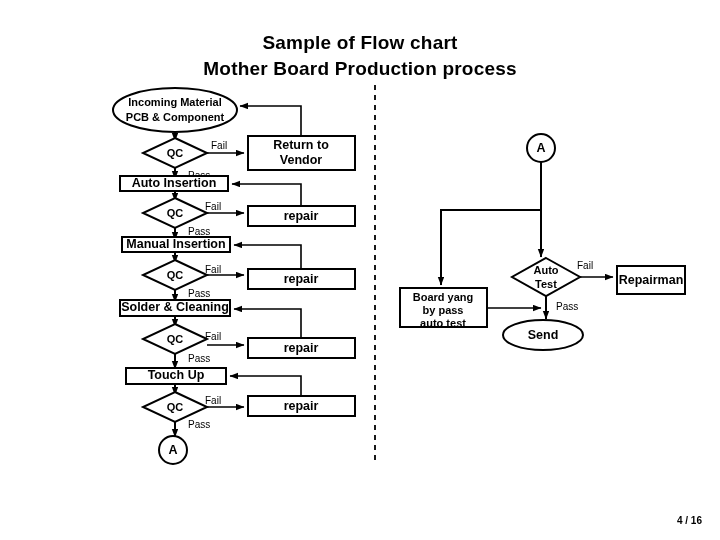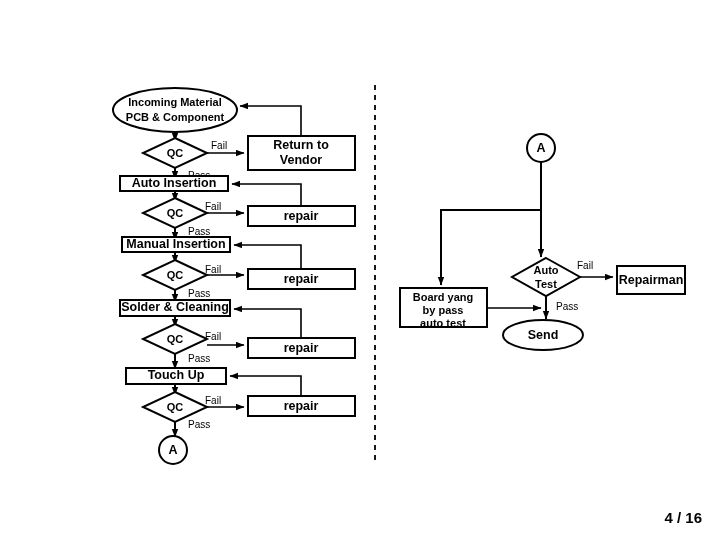--- a/index.html
+++ b/index.html
@@ -34,21 +34,21 @@
     color: #000000;
     letter-spacing: 0.2px;
   }
   .title-line { display: block; }
   .page-num {
     position: absolute;
     right: 18px;
     bottom: 14px;
     font-family: "Liberation Sans", sans-serif;
     font-weight: bold;
-    font-size: 15px;
+    font-size: 10px;
     color: #000000;
   }
   svg#chart {
     position: absolute;
     left: 0;
     top: 0;
     width: 720px;
     height: 540px;
   }
   svg text {
@@ -93,20 +93,24 @@
     stroke-width: 1.8;
     stroke-dasharray: 5 5;
     fill: none;
   }
 </style>
 </head>
 <body>
 
 <div id="slide">
 
+  <div class="title-block">
+    <span class="title-line">Sample of Flow chart</span>
+    <span class="title-line">Mother Board Production process</span>
+  </div>
 
   <svg id="chart" viewBox="0 0 720 540">
     <defs>
       <marker id="arrow" markerWidth="9" markerHeight="9" refX="8" refY="3.2" orient="auto" markerUnits="userSpaceOnUse">
         <path d="M0,0 L8.5,3.2 L0,6.4 z" fill="#000000"></path>
       </marker>
     </defs>
 
     <line class="divider" x1="375" y1="85" x2="375" y2="462"></line>
 

